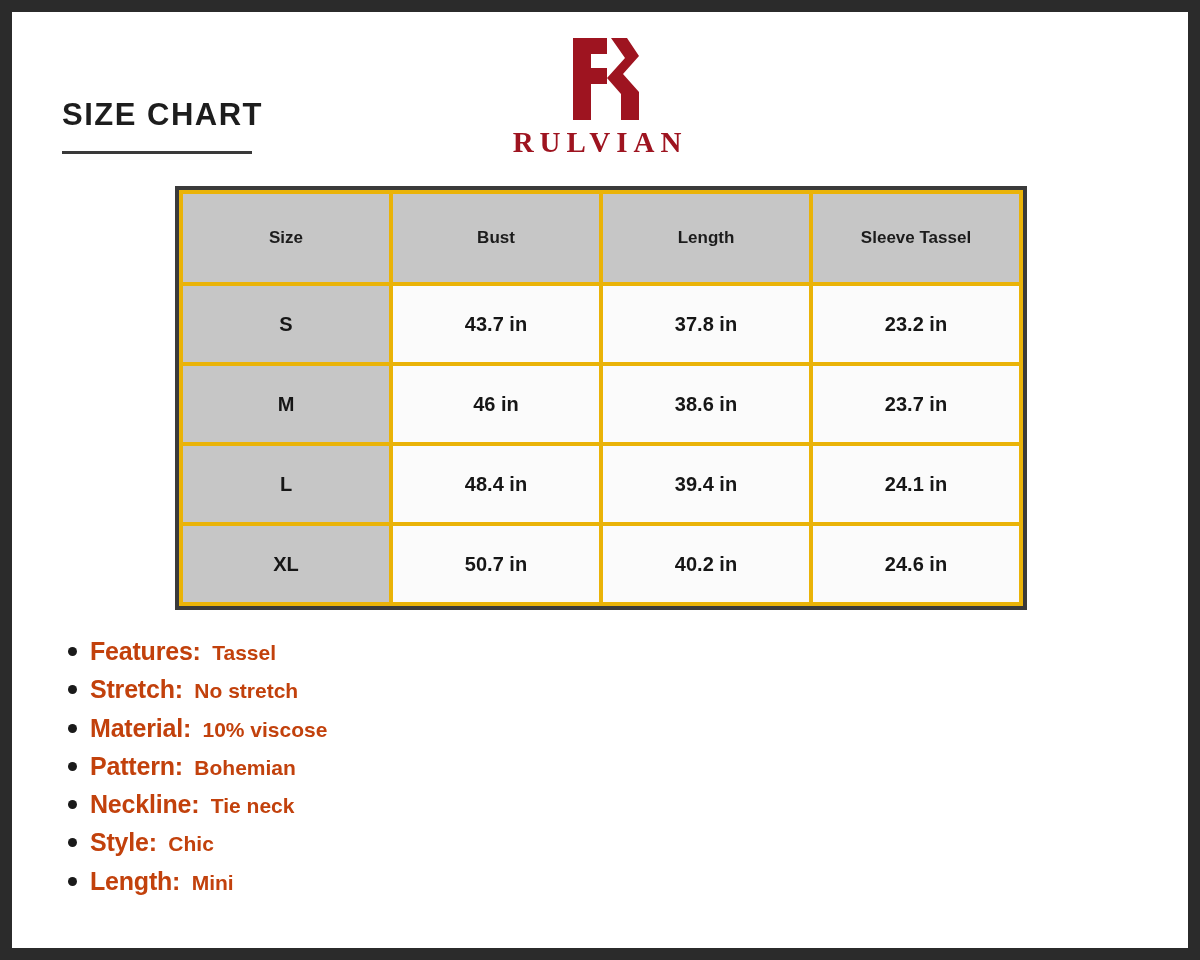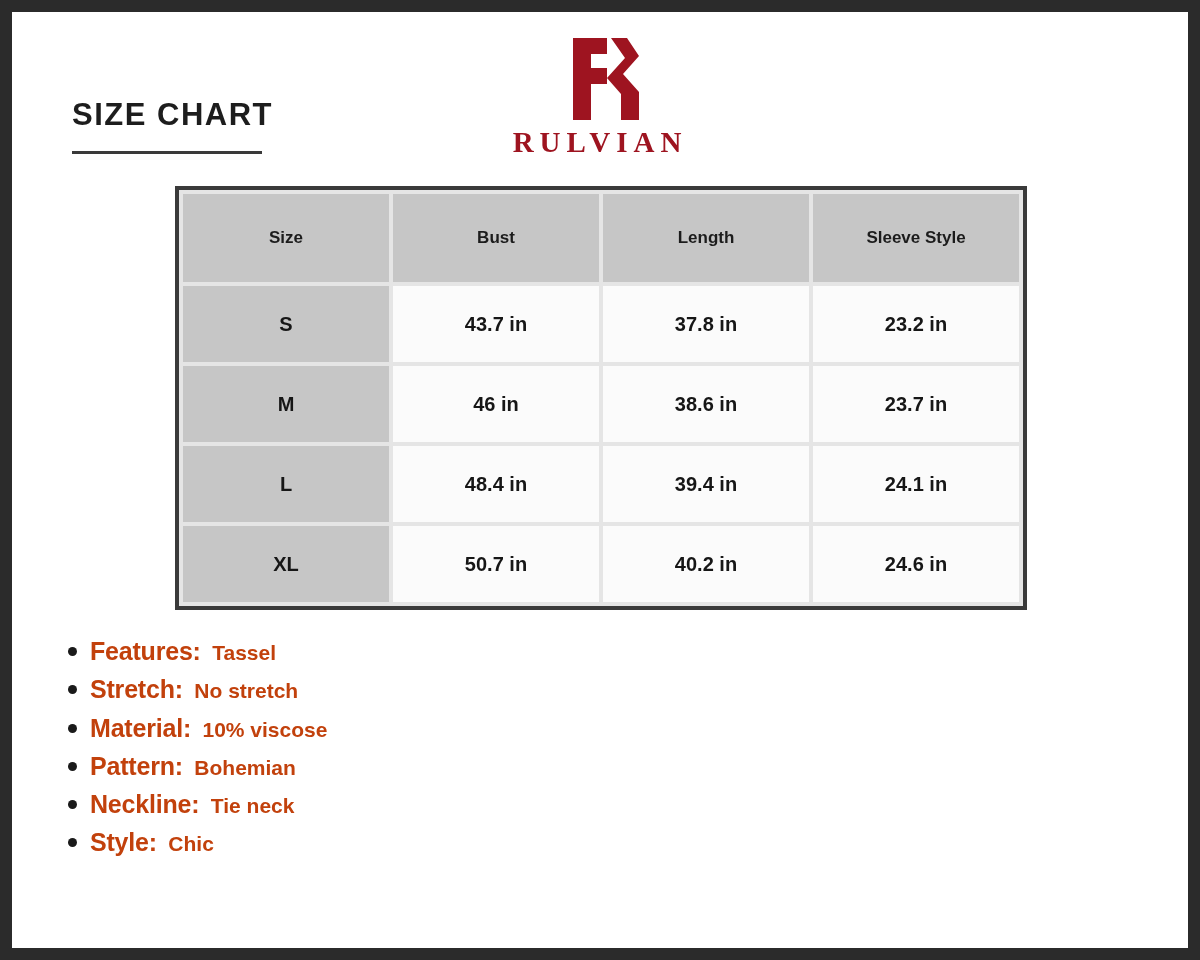--- a/index.html
+++ b/index.html
@@ -25,21 +25,21 @@
     padding: 0;
   }
 
   
   .header {
     position: relative;
     height: 160px;
   }
   .title-block {
     position: absolute;
-    left: 60px;
+    left: 50px;
     top: 85px;
   }
   .title {
     font-size: 31px;
     font-weight: bold;
     letter-spacing: 1.5px;
     color: #1d1d1d;
     margin: 0;
     font-family: "Liberation Sans", sans-serif;
   }
@@ -71,21 +71,21 @@
 
   
   .table-wrap {
     margin: 14px 56px 0 163px;
   }
   table.size-table {
     border-collapse: separate;
     border-spacing: 4px;
     width: 852px;
     table-layout: fixed;
-    background: #e5e5e5;
+    background: #eab308;
     border: 4px solid #3a3a3a;
   }
   table.size-table th,
   table.size-table td {
     border: 0;
     text-align: center;
     vertical-align: middle;
     font-family: "Liberation Sans", sans-serif;
   }
   table.size-table th {
@@ -169,21 +169,21 @@
       </div>
     </div>
 
     <div class="table-wrap">
       <table class="size-table">
         <thead>
           <tr>
             <th>Size</th>
             <th>Bust</th>
             <th>Length</th>
-            <th>Sleeve Style</th>
+            <th>Sleeve Tassel</th>
           </tr>
         </thead>
         <tbody>
           <tr>
             <td class="rowhead">S</td>
             <td class="val">43.7 in</td>
             <td class="val">37.8 in</td>
             <td class="val">23.2 in</td>
           </tr>
           <tr>
@@ -232,16 +232,21 @@
       <li>
         <span class="dot"></span>
         <span class="label">Neckline:</span>
         <span class="value">Tie neck</span>
       </li>
       <li>
         <span class="dot"></span>
         <span class="label">Style:</span>
         <span class="value">Chic</span>
       </li>
+      <li>
+        <span class="dot"></span>
+        <span class="label">Length:</span>
+        <span class="value">Mini</span>
+      </li>
     </ul>
 
   </div>
 </div>
 
 </body></html>

